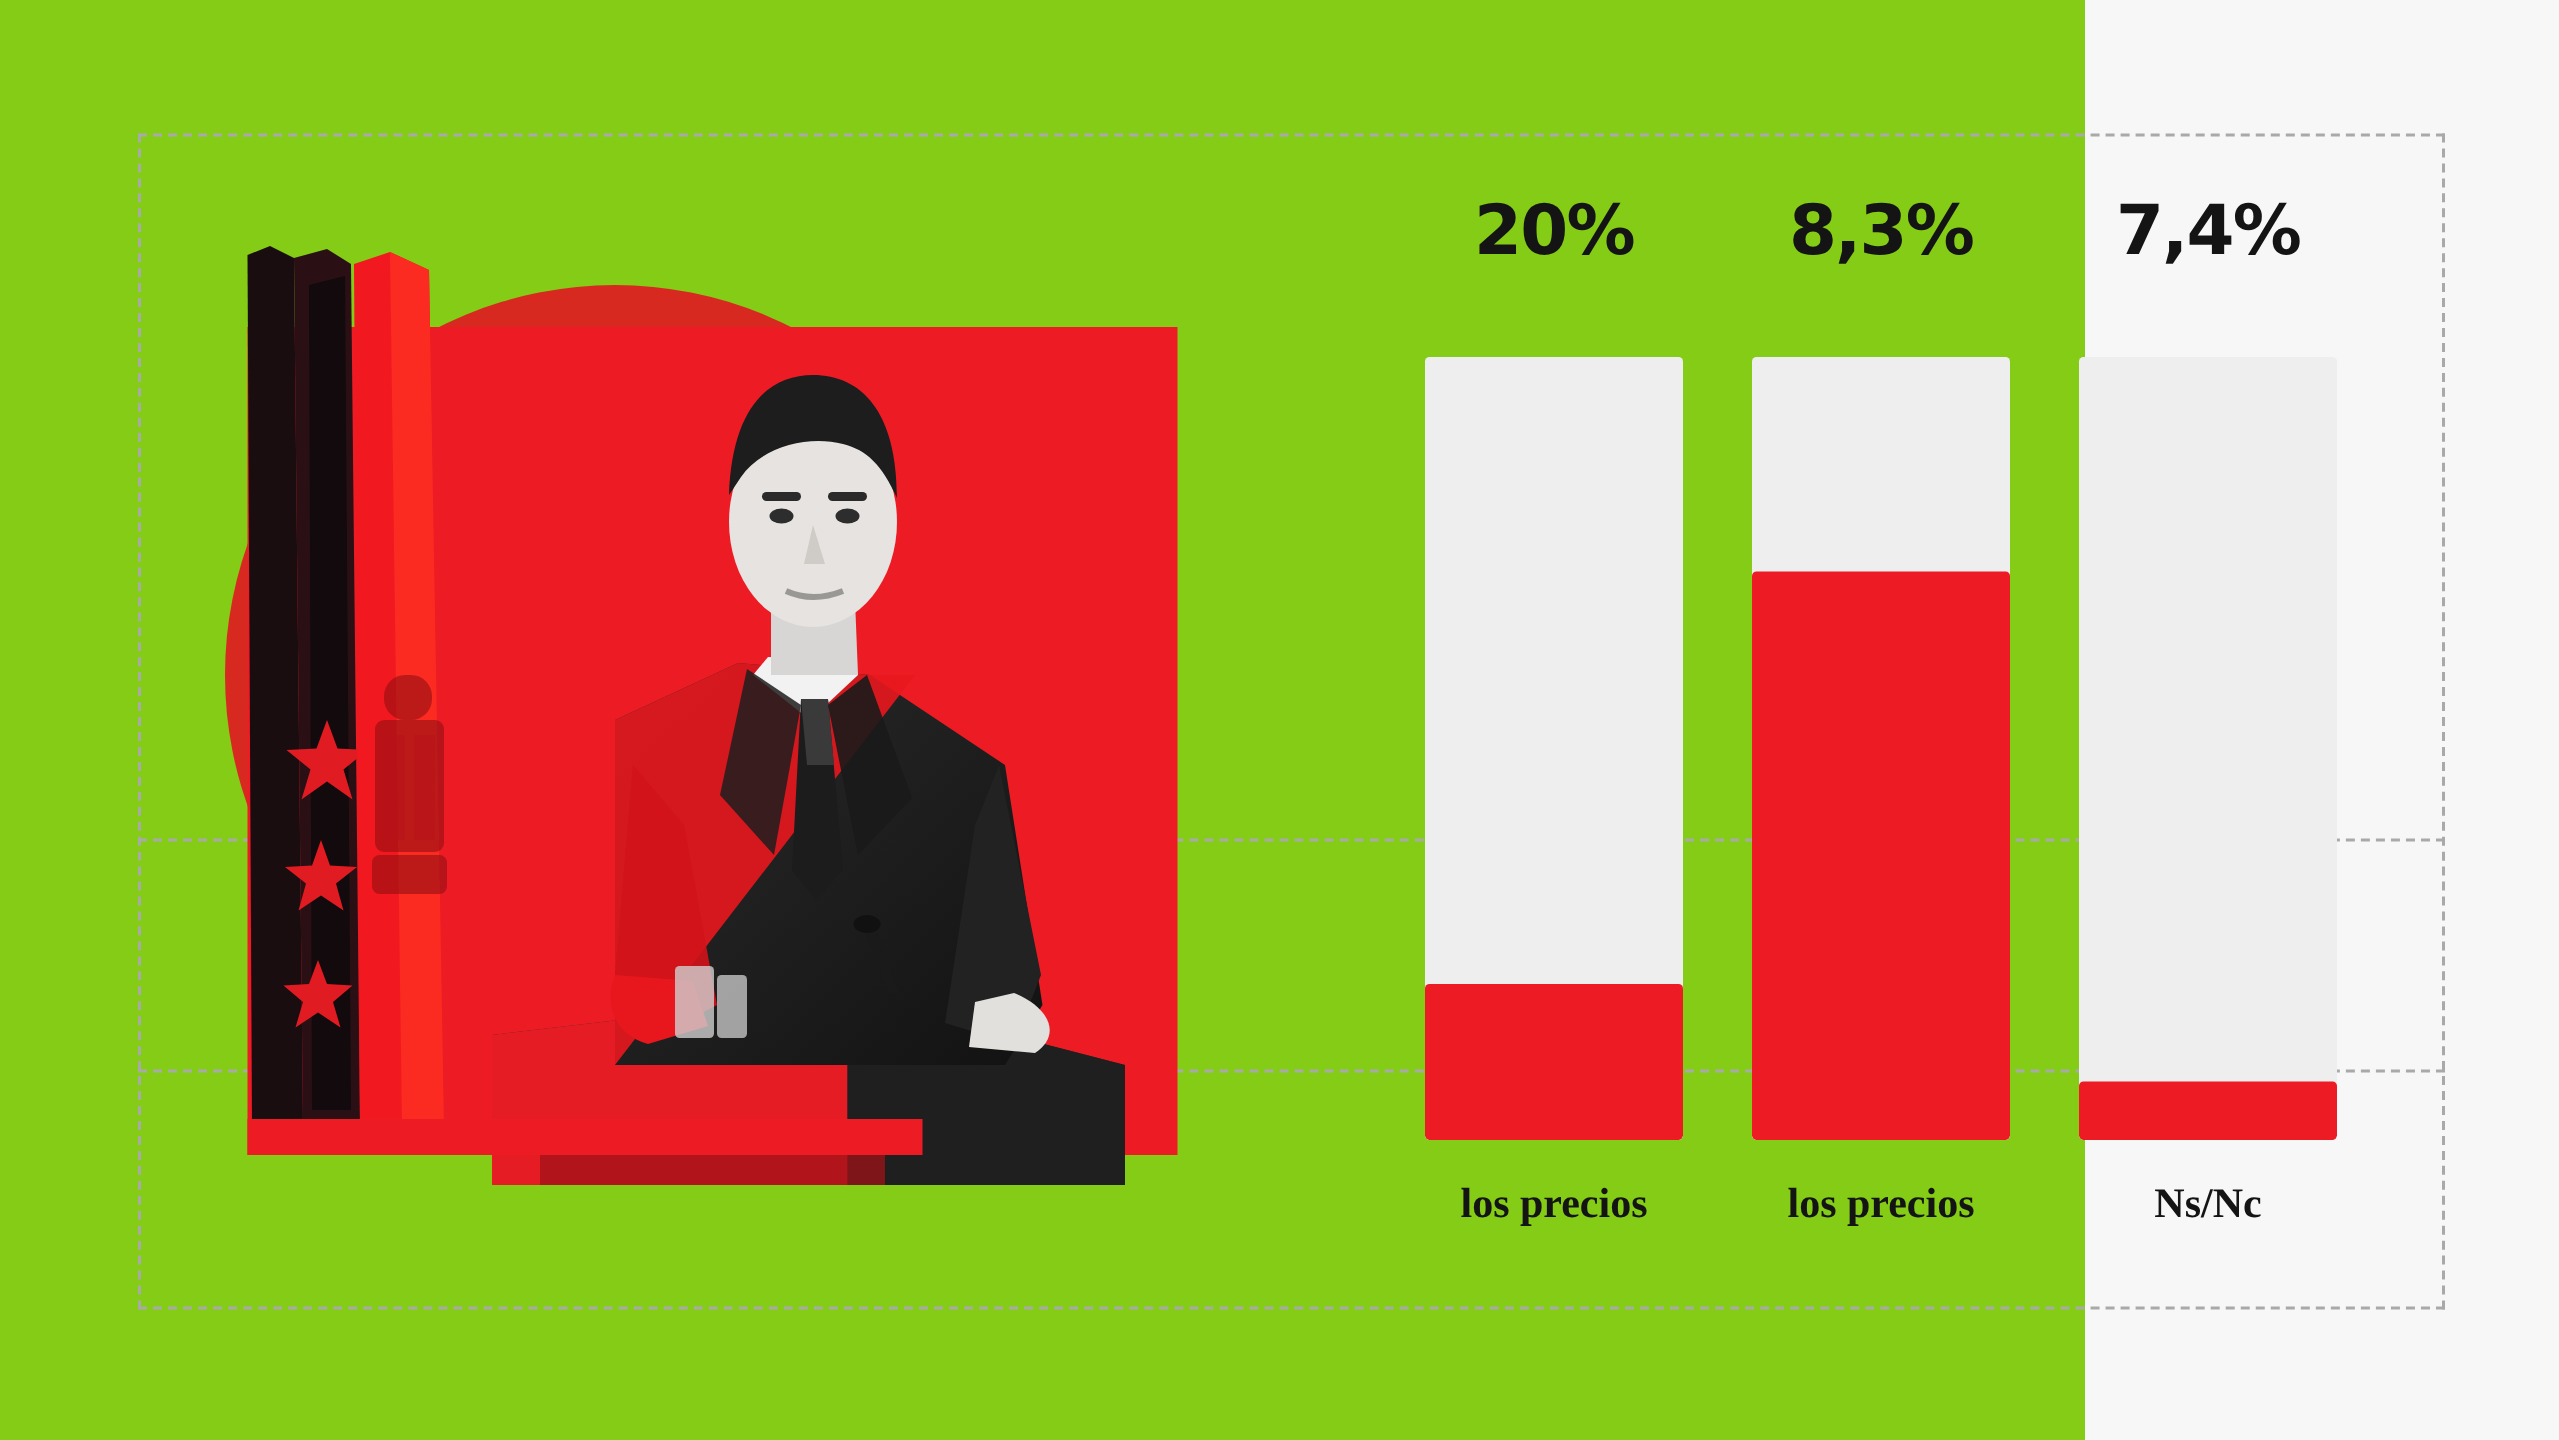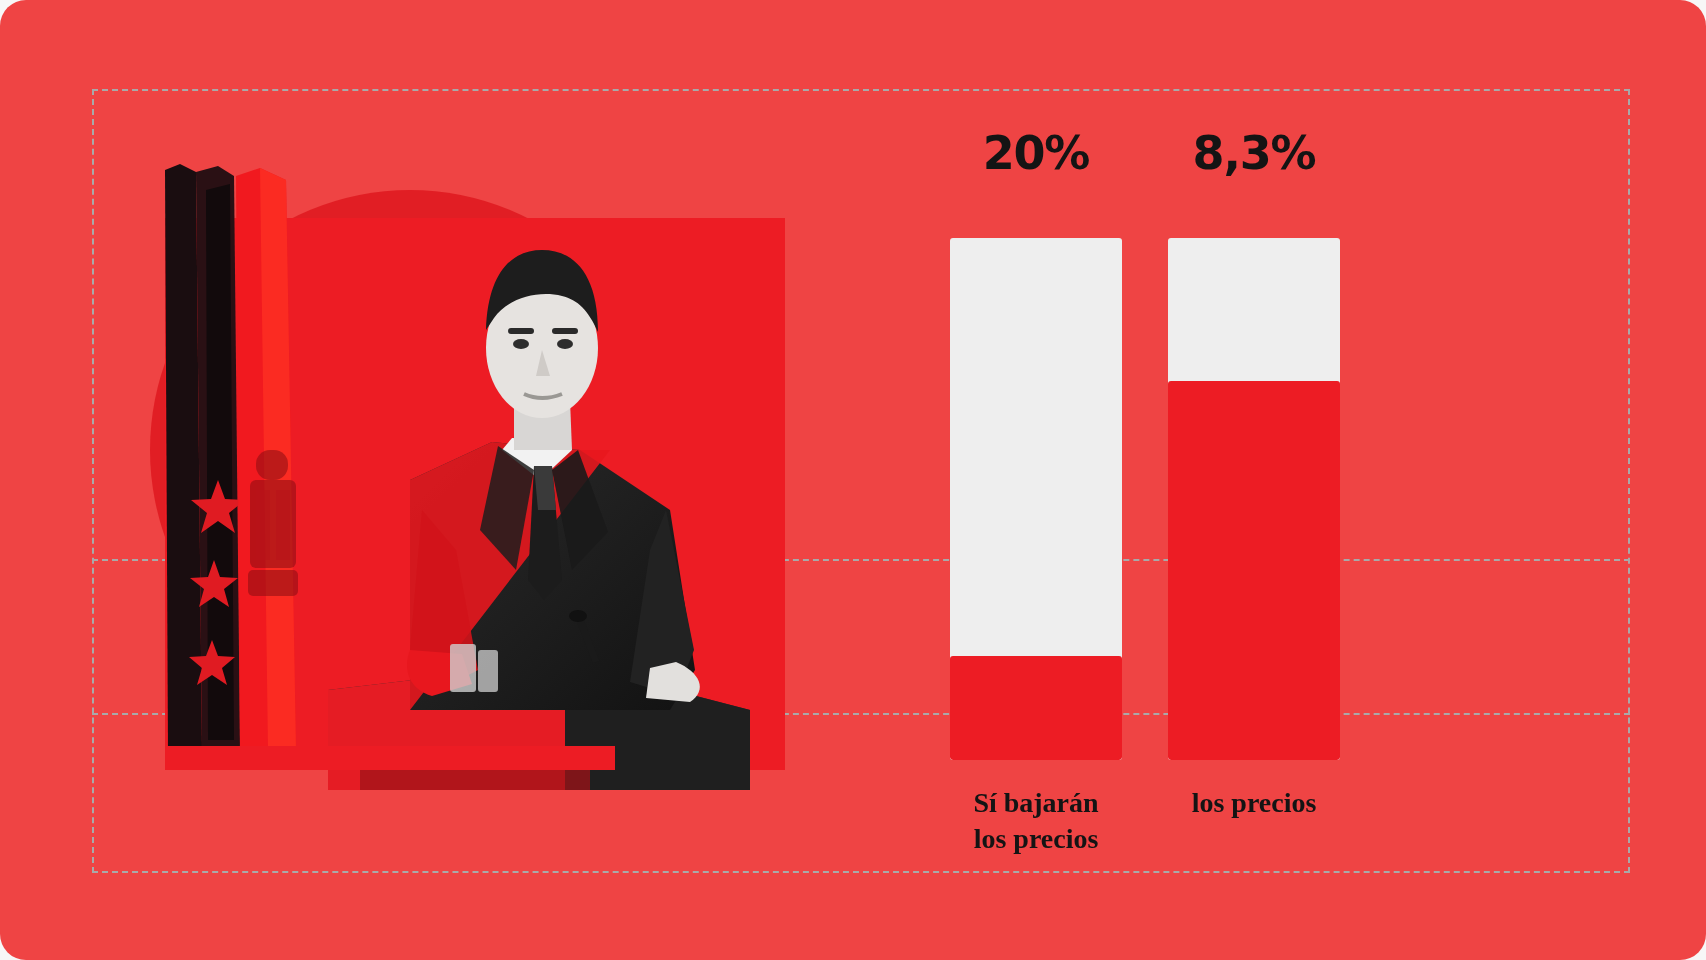--- a/index.html
+++ b/index.html
@@ -9,24 +9,23 @@
   body {
     width: 1706px;
     height: 960px;
     background: #f7f7f7;
     font-family: "Liberation Sans", sans-serif;
     overflow: hidden;
   }
 
   #stage {
     position: relative;
-    width: 1706px;
+    width: 1390px;
     height: 960px;
-    background: #ef4444;
-    border-radius: 26px;
+    background: #84cc16;
   }
 
   
   .frame {
     position: absolute;
     left: 92px;
     top: 89px;
     width: 1538px;
     height: 784px;
     border: 2px dashed #a9a9a9;
@@ -230,32 +229,41 @@
 
   <div class="chart">
     <div class="bars">
 
       <div class="bar-col c0">
         <div class="value">20%</div>
         <div class="track">
           <div class="fill" id="fill0" style="height: 20%;"></div>
         </div>
         <div class="cat-label">
-          <span>Sí bajarán</span>
           <span>los precios</span>
         </div>
       </div>
 
       <div class="bar-col c1">
         <div class="value">8,3%</div>
         <div class="track">
           <div class="fill" id="fill1" style="height: 72.6%;"></div>
         </div>
         <div class="cat-label">
           <span>los precios</span>
         </div>
       </div>
 
+      <div class="bar-col c2">
+        <div class="value">7,4%</div>
+        <div class="track">
+          <div class="fill" id="fill2" style="height: 7.4%;"></div>
+        </div>
+        <div class="cat-label">
+          <span>Ns/Nc</span>
+          <span></span>
+        </div>
+      </div>
 
     </div>
   </div>
 
 </div>
 
 </body></html>

